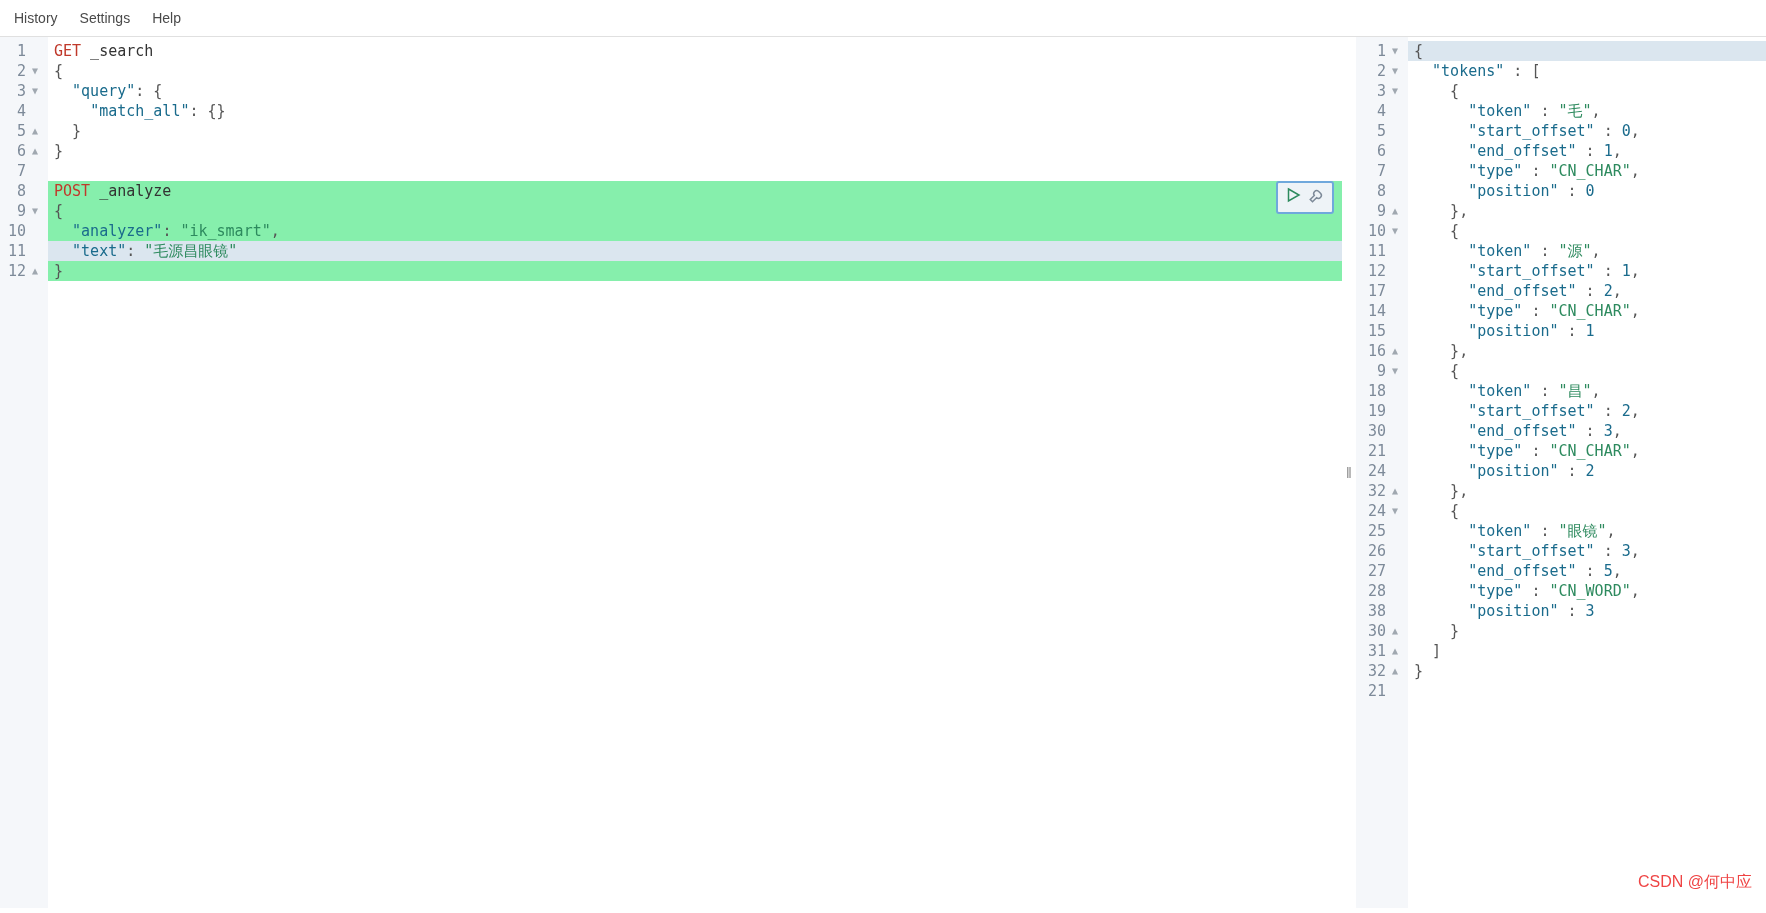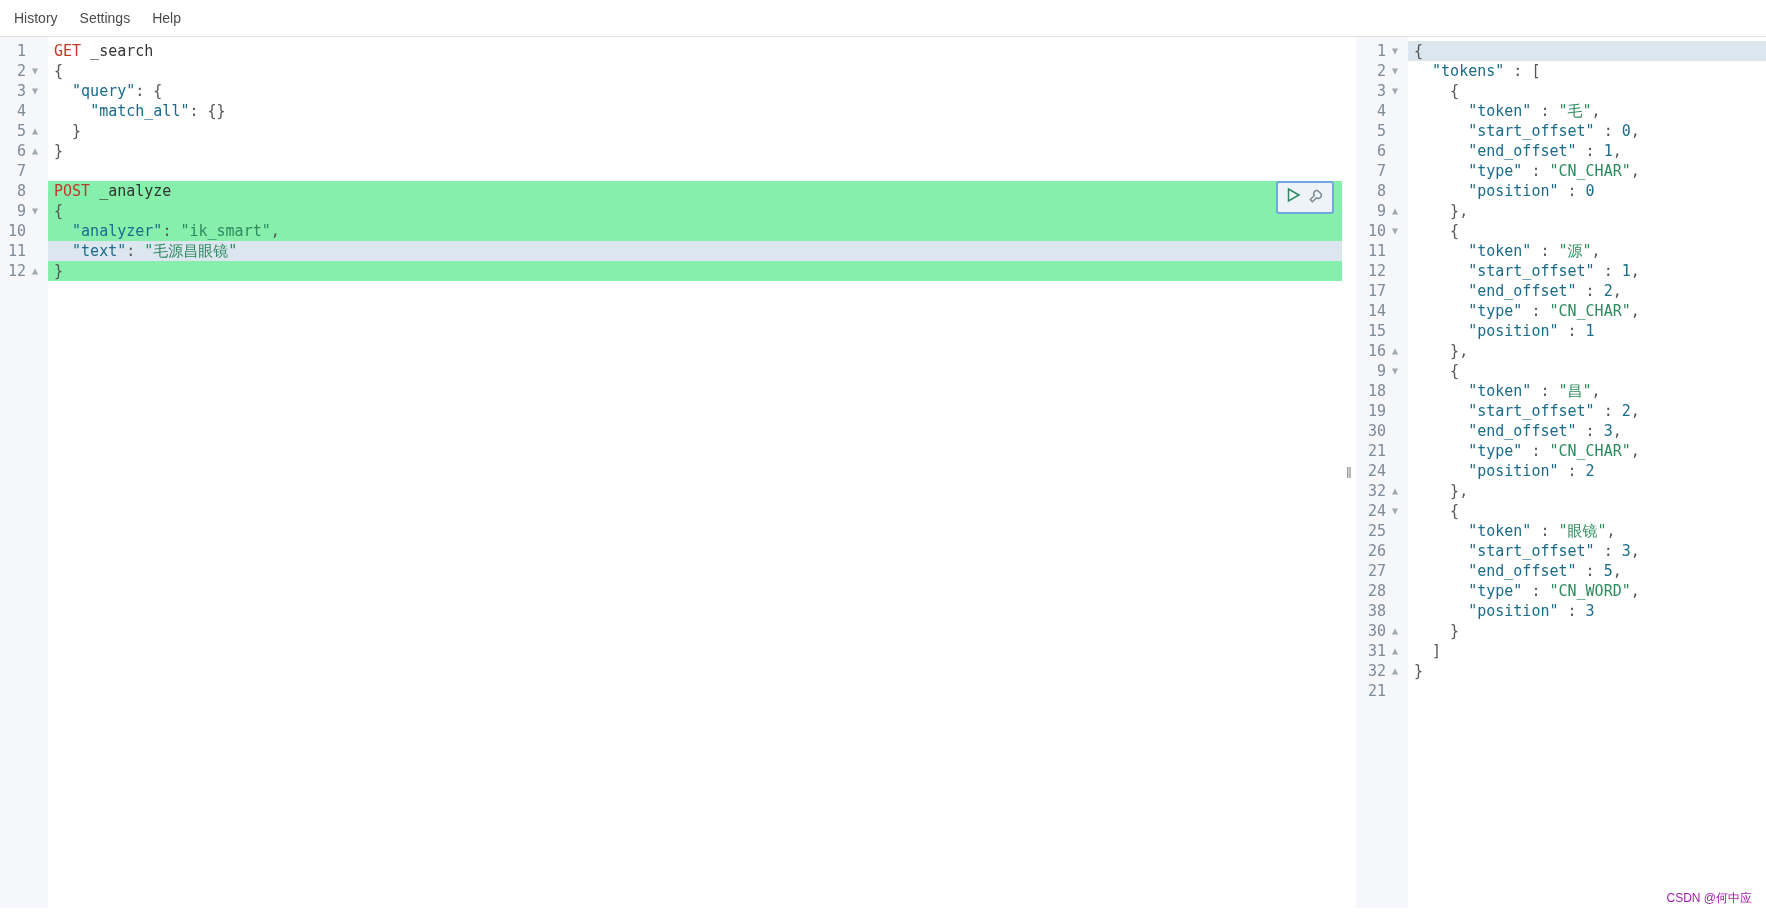--- a/index.html
+++ b/index.html
@@ -21,21 +21,21 @@
 .hl-line { background: #dbe6ef; }
 .c-method { color: #c0392b; text-align: right; }
 .c-key { color: #1a6b8c; }
 .c-str { color: #2d8a5e; }
 .c-num { color: #1a6b8c; }
 .c-punct { color: #555; }
 .c-plain { color: #333; }
 .actions { position: absolute; top: 144px; right: 8px; display: flex; gap: 6px; align-items: center; background: #eef3f7; padding: 3px 6px; border: 2px solid #6fa8dc; border-radius: 3px; z-index: 5; }
 .actions svg { width: 18px; height: 18px; }
 .right-first-line { background: #dbe6ef; }
-.watermark { position: fixed; bottom: 6px; right: 14px; font-size: 12px; color: #a21caf; }
+.watermark { position: fixed; bottom: 20px; right: 14px; font-size: 16px; color: #ef4444; }
 </style>
 </head>
 <body>
 
 <div class="menubar">
   <span>History</span>
   <span>Settings</span>
   <span>Help</span>
 </div>
 

